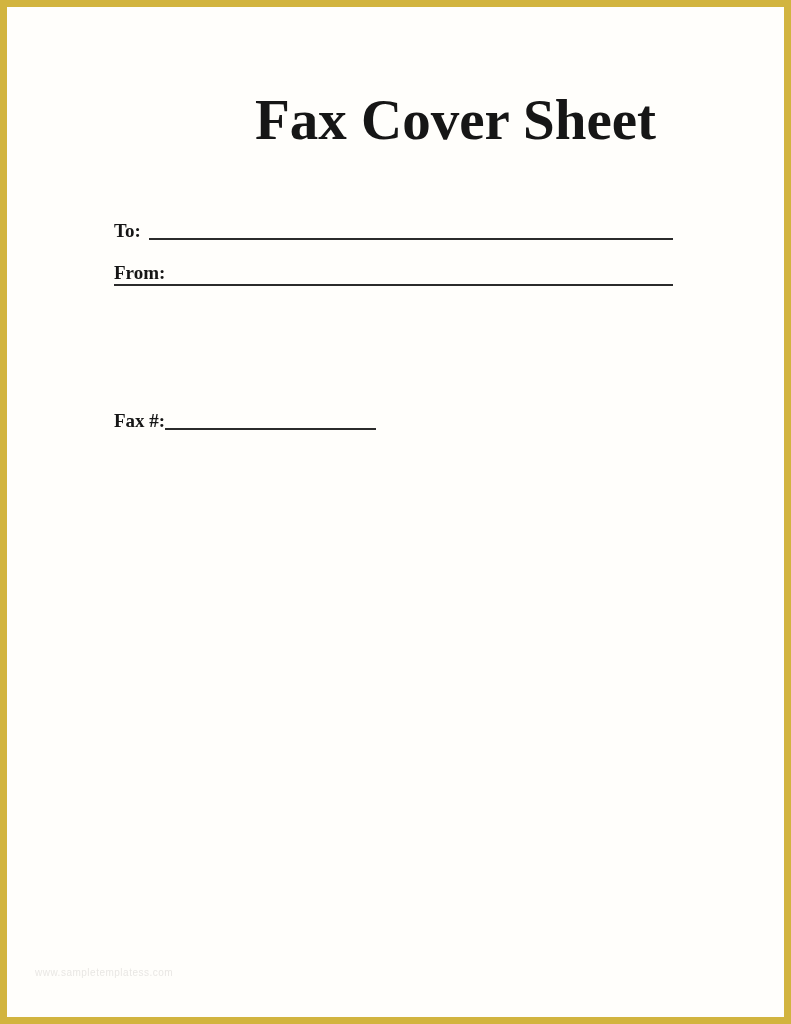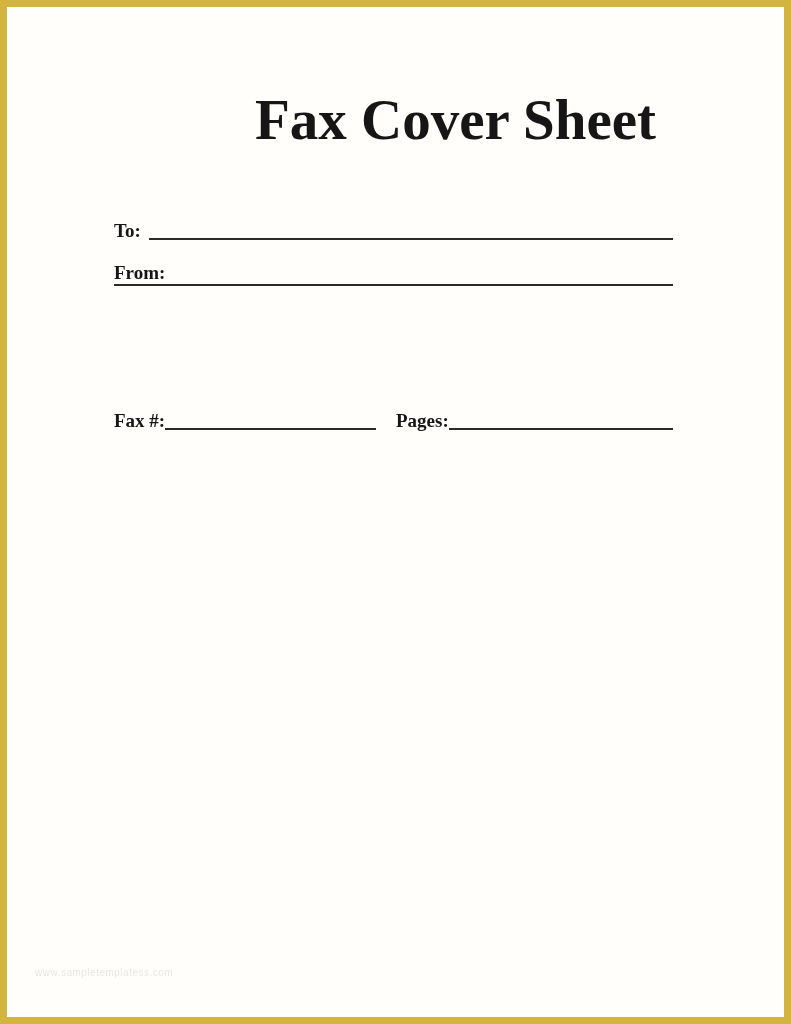--- a/index.html
+++ b/index.html
@@ -92,24 +92,20 @@
       <span class="label">From:</span>
       <span class="fill"></span>
     </div>
 
 
     <div class="row row-fax cols">
       <div class="col left">
         <span class="label">Fax #:</span>
         <span class="fill"></span>
       </div>
-      <div class="col right">
-        <span class="label">Pages:</span>
-        <span class="fill"></span>
-      </div>
     </div>
 
     <div class="row row-phone cols">
     </div>
 
     <div class="watermark">www.sampletemplatess.com</div>
 
   </div>
 </div>
 

